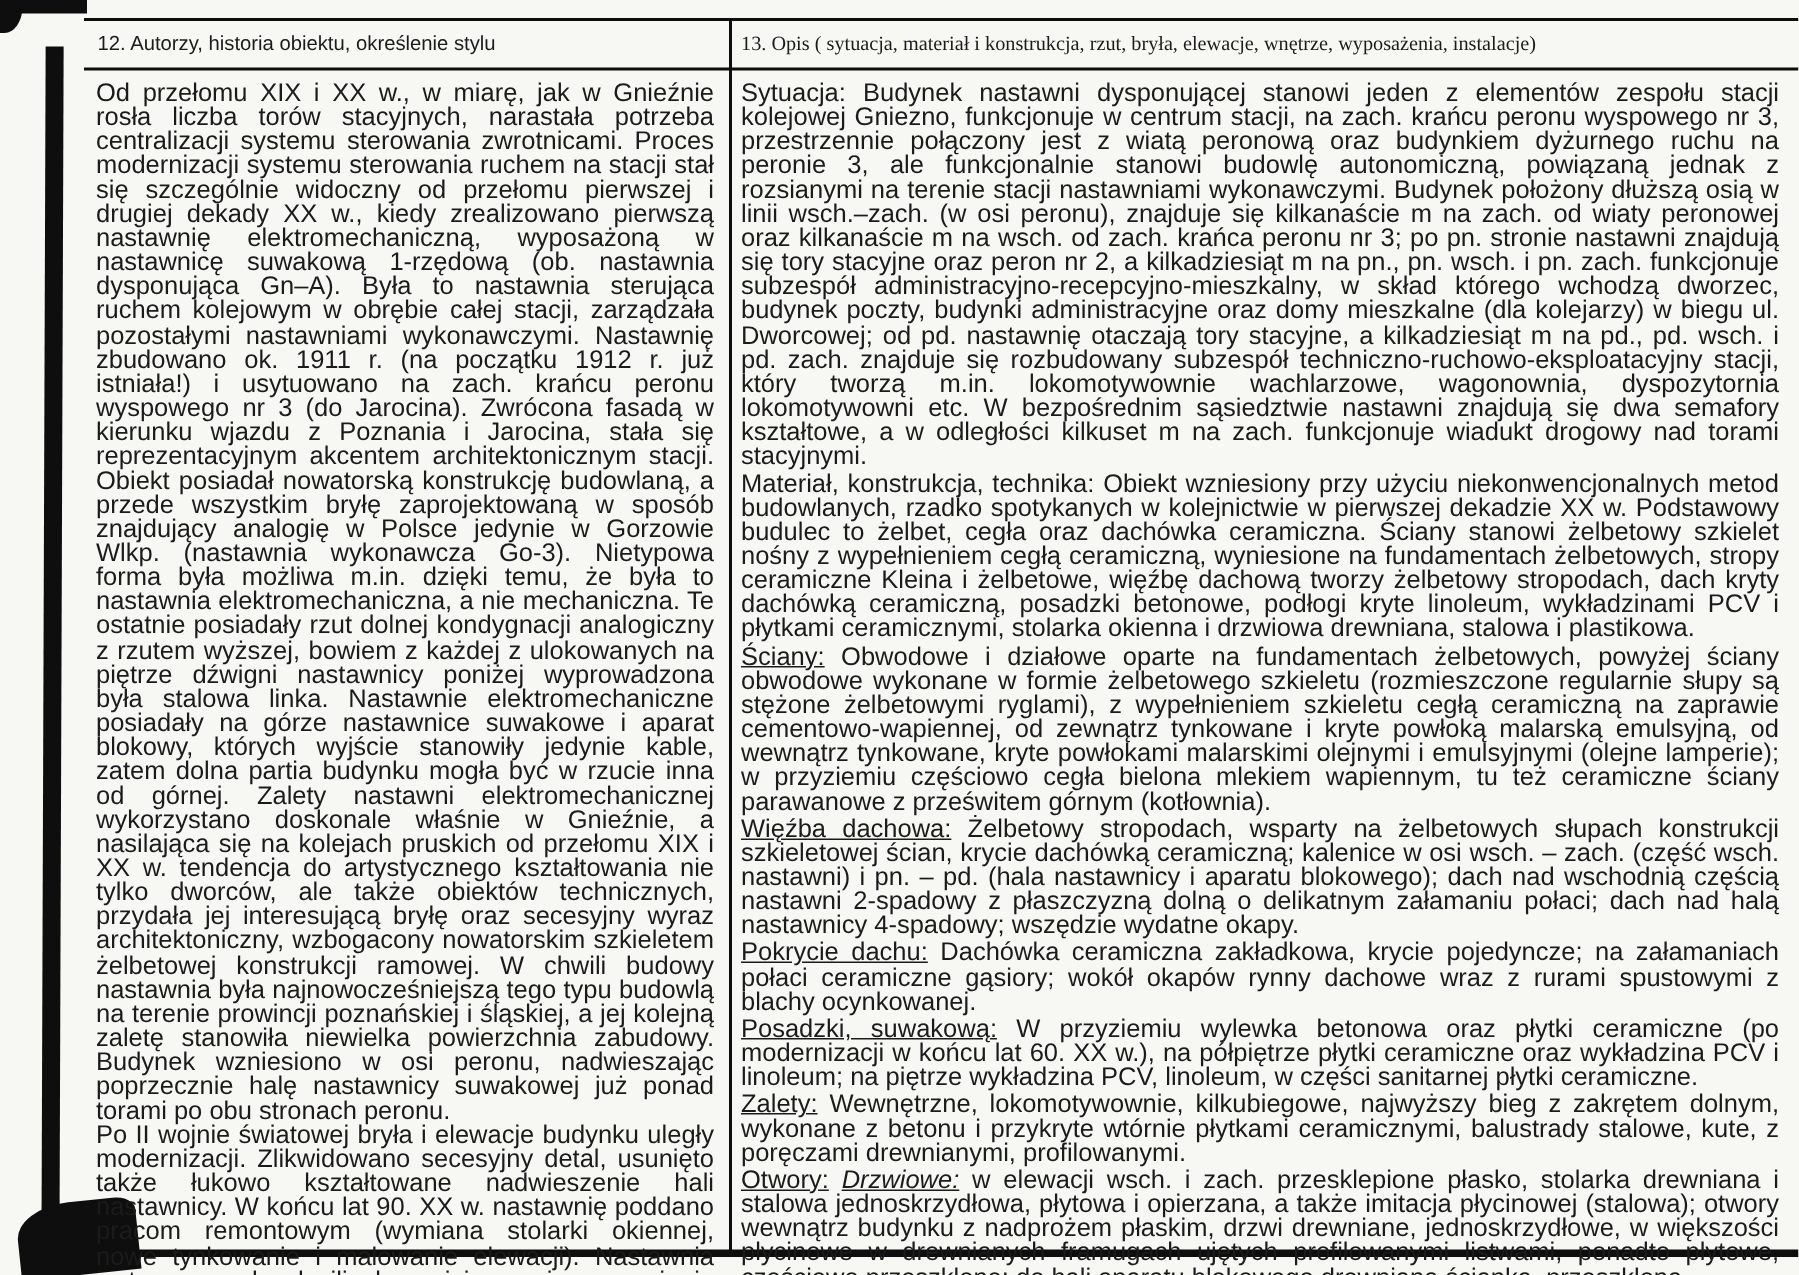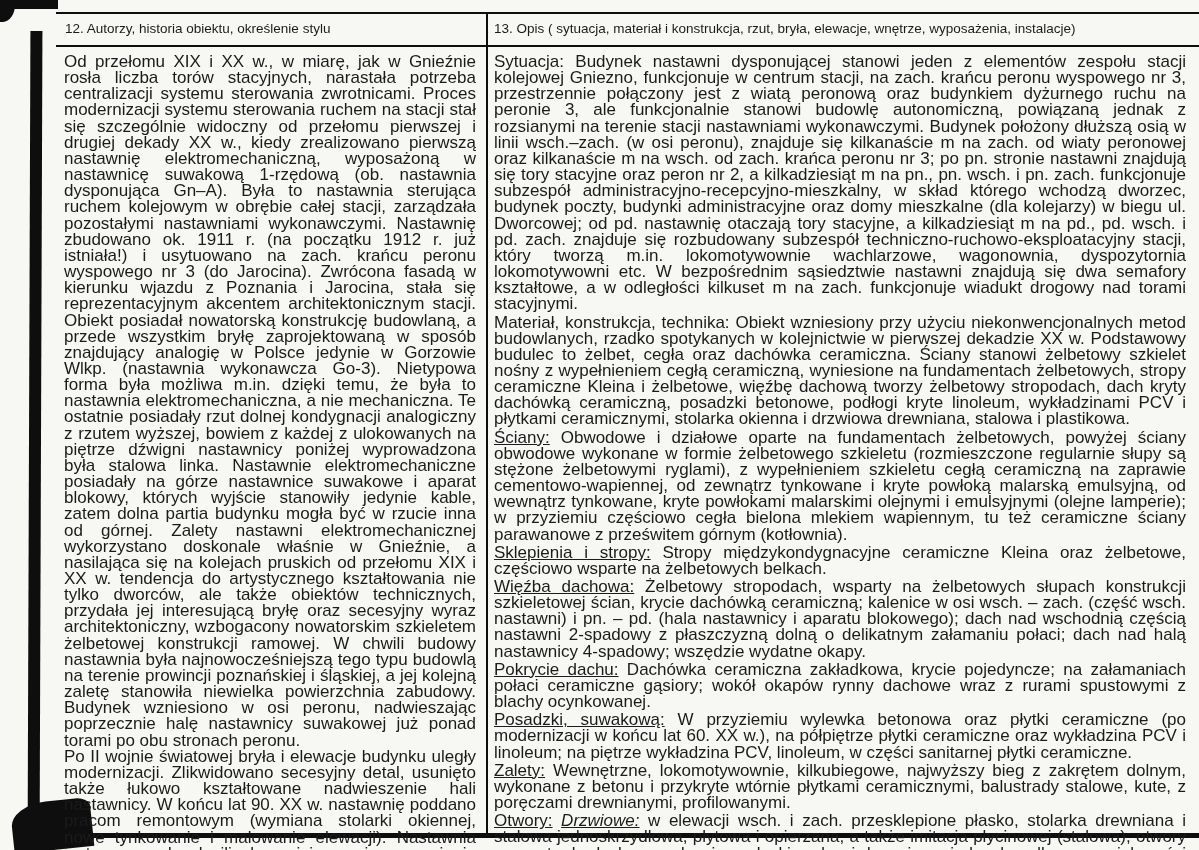--- a/index.html
+++ b/index.html
@@ -19,21 +19,21 @@
   #col-divider     { left: 486px; top: 12px;  width: 2px; height: 823px; }
   #left-edge-bar   { left: 29px;  top: 31px;  width: 12px; height: 819px; transform: rotate(0.2deg); }
   #corner-top-left-strip { left: 0; top: 0; width: 58px; height: 9px; }
   #corner-top-left-wedge { left: 0; top: 0; width: 15px; height: 22px; border-radius: 0 0 80% 0; }
   #corner-bottom-left-blob { left: 12px; top: 801px; width: 80px; height: 49px; border-radius: 45% 18% 0 0; transform: rotate(-6deg); }
   #bottom-line     { left: 84px;  top: 833px; right: 0; height: 5px; }
 
   
   .header-cell { position: absolute; top: 21px; font-size: 13.5px; white-space: nowrap; }
   #header-left  { left: 65px; }
-  #header-right { left: 494px; }
+  #header-right { left: 494px; font-family: Liberation Serif, serif; }
 
   
   .col {
     position: absolute; top: 54px;
     font-size: 17px; line-height: 16.15px;
     text-align: justify;
   }
   #left-col  { left: 64px;  width: 412px; }
   #right-col { left: 494px; width: 692px; }
 
@@ -62,19 +62,18 @@
 
 <div class="col" id="left-col">
     <p><span class="">Od przełomu XIX i XX w., w miarę, jak w Gnieźnie rosła liczba torów stacyjnych, narastała potrzeba centralizacji systemu sterowania zwrotnicami. Proces modernizacji systemu sterowania ruchem na stacji stał się szczególnie widoczny od przełomu pierwszej i drugiej dekady XX w., kiedy zrealizowano pierwszą nastawnię elektromechaniczną, wyposażoną w nastawnicę suwakową 1-rzędową (ob. nastawnia dysponująca Gn–A). Była to nastawnia sterująca ruchem kolejowym w obrębie całej stacji, zarządzała pozostałymi nastawniami wykonawczymi. Nastawnię zbudowano ok. 1911 r. (na początku 1912 r. już istniała!) i usytuowano na zach. krańcu peronu wyspowego nr 3 (do Jarocina). Zwrócona fasadą w kierunku wjazdu z Poznania i Jarocina, stała się reprezentacyjnym akcentem architektonicznym stacji. Obiekt posiadał nowatorską konstrukcję budowlaną, a przede wszystkim bryłę zaprojektowaną w sposób znajdujący analogię w Polsce jedynie w Gorzowie Wlkp. (nastawnia wykonawcza Go-3). Nietypowa forma była możliwa m.in. dzięki temu, że była to nastawnia elektromechaniczna, a nie mechaniczna. Te ostatnie posiadały rzut dolnej kondygnacji analogiczny z rzutem wyższej, bowiem z każdej z ulokowanych na piętrze dźwigni nastawnicy poniżej wyprowadzona była stalowa linka. Nastawnie elektromechaniczne posiadały na górze nastawnice suwakowe i aparat blokowy, których wyjście stanowiły jedynie kable, zatem dolna partia budynku mogła być w rzucie inna od górnej. Zalety nastawni elektromechanicznej wykorzystano doskonale właśnie w Gnieźnie, a nasilająca się na kolejach pruskich od przełomu XIX i XX w. tendencja do artystycznego kształtowania nie tylko dworców, ale także obiektów technicznych, przydała jej interesującą bryłę oraz secesyjny wyraz architektoniczny, wzbogacony nowatorskim szkieletem żelbetowej konstrukcji ramowej. W chwili budowy nastawnia była najnowocześniejszą tego typu budowlą na terenie prowincji poznańskiej i śląskiej, a jej kolejną zaletę stanowiła niewielka powierzchnia zabudowy. Budynek wzniesiono w osi peronu, nadwieszając poprzecznie halę nastawnicy suwakowej już ponad torami po obu stronach peronu.</span></p>
     <p><span class="">Po II wojnie światowej bryła i elewacje budynku uległy modernizacji. Zlikwidowano secesyjny detal, usunięto także łukowo kształtowane nadwieszenie hali nastawnicy. W końcu lat 90. XX w. nastawnię poddano pracom remontowym (wymiana stolarki okiennej, nowe tynkowanie i malowanie elewacji). Nastawnia jest czynna do chwili obecnej i pracuje przy użyciu oryginalnej nastawnicy i aparatu blokowego.</span></p>
     <p class="gap-before"><span class="underline">Zmiany właściciela – patrz: karta zespołu stacji Gniezno</span></p>
   </div>
 <div class="col" id="right-col">
     <p><span class="bold">Sytuacja:</span> <span class="">Budynek nastawni dysponującej stanowi jeden z elementów zespołu stacji kolejowej Gniezno, funkcjonuje w centrum stacji, na zach. krańcu peronu wyspowego nr 3, przestrzennie połączony jest z wiatą peronową oraz budynkiem dyżurnego ruchu na peronie 3, ale funkcjonalnie stanowi budowlę autonomiczną, powiązaną jednak z rozsianymi na terenie stacji nastawniami wykonawczymi. Budynek położony dłuższą osią w linii wsch.–zach. (w osi peronu), znajduje się kilkanaście m na zach. od wiaty peronowej oraz kilkanaście m na wsch. od zach. krańca peronu nr 3; po pn. stronie nastawni znajdują się tory stacyjne oraz peron nr 2, a kilkadziesiąt m na pn., pn. wsch. i pn. zach. funkcjonuje subzespół administracyjno-recepcyjno-mieszkalny, w skład którego wchodzą dworzec, budynek poczty, budynki administracyjne oraz domy mieszkalne (dla kolejarzy) w biegu ul. Dworcowej; od pd. nastawnię otaczają tory stacyjne, a kilkadziesiąt m na pd., pd. wsch. i pd. zach. znajduje się rozbudowany subzespół techniczno-ruchowo-eksploatacyjny stacji, który tworzą m.in. lokomotywownie wachlarzowe, wagonownia, dyspozytornia lokomotywowni etc. W bezpośrednim sąsiedztwie nastawni znajdują się dwa semafory kształtowe, a w odległości kilkuset m na zach. funkcjonuje wiadukt drogowy nad torami stacyjnymi.</span></p>
     <p><span class="bold">Materiał, konstrukcja, technika:</span> <span class="">Obiekt wzniesiony przy użyciu niekonwencjonalnych metod budowlanych, rzadko spotykanych w kolejnictwie w pierwszej dekadzie XX w. Podstawowy budulec to żelbet, cegła oraz dachówka ceramiczna. Ściany stanowi żelbetowy szkielet nośny z wypełnieniem cegłą ceramiczną, wyniesione na fundamentach żelbetowych, stropy ceramiczne Kleina i żelbetowe, więźbę dachową tworzy żelbetowy stropodach, dach kryty dachówką ceramiczną, posadzki betonowe, podłogi kryte linoleum, wykładzinami PCV i płytkami ceramicznymi, stolarka okienna i drzwiowa drewniana, stalowa i plastikowa.</span></p>
     <p><span class="bold underline">Ściany:</span> <span class="">Obwodowe i działowe oparte na fundamentach żelbetowych, powyżej ściany obwodowe wykonane w formie żelbetowego szkieletu (rozmieszczone regularnie słupy są stężone żelbetowymi ryglami), z wypełnieniem szkieletu cegłą ceramiczną na zaprawie cementowo-wapiennej, od zewnątrz tynkowane i kryte powłoką malarską emulsyjną, od wewnątrz tynkowane, kryte powłokami malarskimi olejnymi i emulsyjnymi (olejne lamperie); w przyziemiu częściowo cegła bielona mlekiem wapiennym, tu też ceramiczne ściany parawanowe z prześwitem górnym (kotłownia).</span></p>
-    <p><span class="bold underline">Sklepienia i stropy:</span> <span class="">Stropy międzykondygnacyjne ceramiczne Kleina oraz żelbetowe, częściowo wsparte na żelbetowych belkach.</span></p>
     <p><span class="bold underline">Więźba dachowa:</span> <span class="">Żelbetowy stropodach, wsparty na żelbetowych słupach konstrukcji szkieletowej ścian, krycie dachówką ceramiczną; kalenice w osi wsch. – zach. (część wsch. nastawni) i pn. – pd. (hala nastawnicy i aparatu blokowego); dach nad wschodnią częścią nastawni 2-spadowy z płaszczyzną dolną o delikatnym załamaniu połaci; dach nad halą nastawnicy 4-spadowy; wszędzie wydatne okapy.</span></p>
     <p><span class="bold underline">Pokrycie dachu:</span> <span class="">Dachówka ceramiczna zakładkowa, krycie pojedyncze; na załamaniach połaci ceramiczne gąsiory; wokół okapów rynny dachowe wraz z rurami spustowymi z blachy ocynkowanej.</span></p>
     <p><span class="bold underline">Posadzki, suwakową:</span> <span class="">W przyziemiu wylewka betonowa oraz płytki ceramiczne (po modernizacji w końcu lat 60. XX w.), na półpiętrze płytki ceramiczne oraz wykładzina PCV i linoleum; na piętrze wykładzina PCV, linoleum, w części sanitarnej płytki ceramiczne.</span></p>
     <p><span class="bold underline">Zalety:</span> <span class="">Wewnętrzne, lokomotywownie, kilkubiegowe, najwyższy bieg z zakrętem dolnym, wykonane z betonu i przykryte wtórnie płytkami ceramicznymi, balustrady stalowe, kute, z poręczami drewnianymi, profilowanymi.</span></p>
     <p><span class="bold underline">Otwory:</span> <span class="bold italic underline">Drzwiowe:</span> <span class="">w elewacji wsch. i zach. przesklepione płasko, stolarka drewniana i stalowa jednoskrzydłowa, płytowa i opierzana, a także imitacja płycinowej (stalowa); otwory wewnątrz budynku z nadprożem płaskim, drzwi drewniane, jednoskrzydłowe, w większości płycinowe w drewnianych framugach ujętych profilowanymi listwami, ponadto płytowe, częściowo przeszklone; do hali aparatu blokowego drewniana ścianka, przeszklona.</span></p>
   </div>
 
 </body></html>

